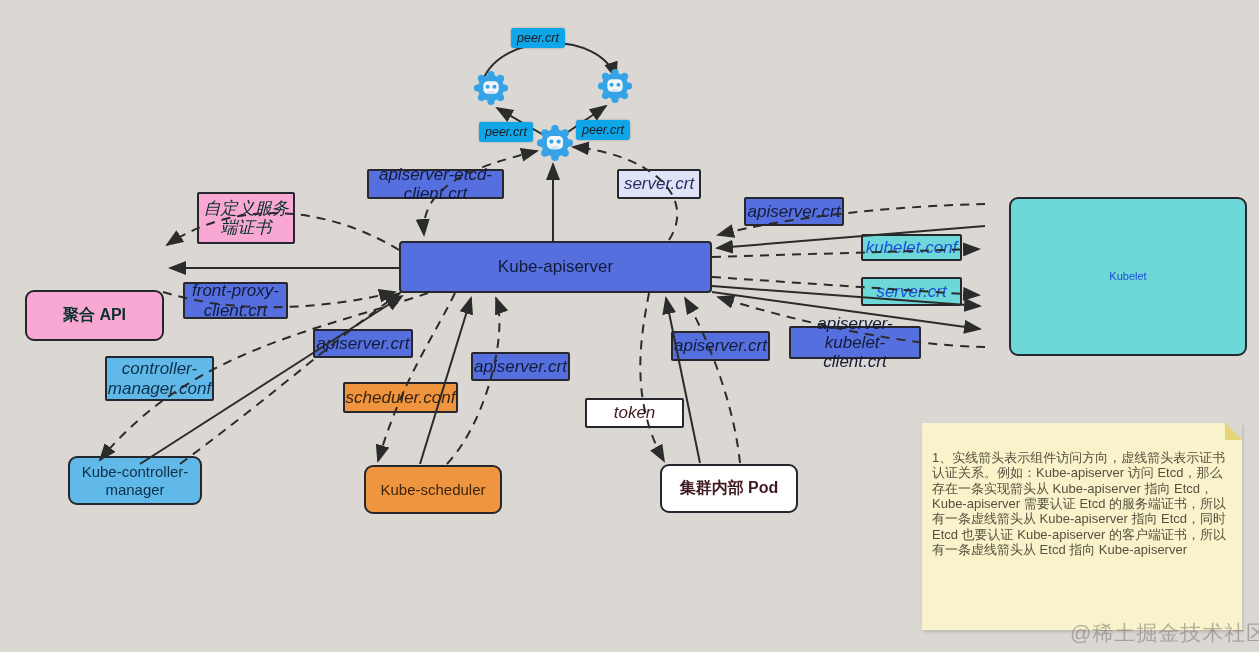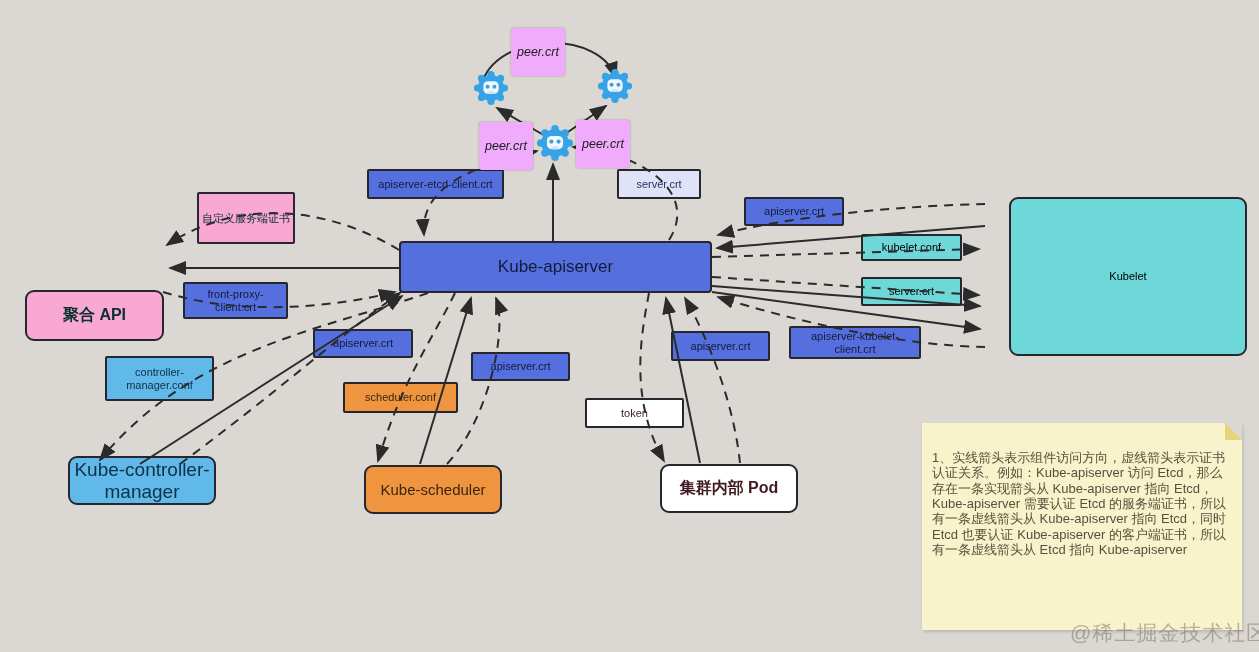--- a/index.html
+++ b/index.html
@@ -9,31 +9,31 @@
     font-family:"Liberation Sans","DejaVu Sans",sans-serif;
   }
   .box{
     position:absolute;box-sizing:border-box;
     border:2px solid #26262e;
     display:flex;align-items:center;justify-content:center;
     text-align:center;z-index:1;
   }
   .comp{font-size:16px;font-weight:500;border-radius:6px;line-height:1.15;}
   .rnd{border-radius:9px;}
-  .cert{font-size:11px;line-height:1.12;border-radius:2px;padding:1px 3px;}
+  .cert{font-style:italic;font-size:17px;line-height:1.12;border-radius:2px;padding:1px 3px;}
   .c-blue{background:#5570de;color:#131b39;}
   .c-teal{background:#f9a8d4;color:#09302b;}
   .c-sky{background:#60b9e8;color:#0e3049;}
   .c-orange{background:#f0953f;color:#3a2510;}
   .c-salmon{background:#ffffff;color:#401a21;}
-  .c-turq{background:#6ed7d7;color:#000000;}
+  .c-turq{background:#6ed7d7;color:#1d4ed8;}
   .c-lav{background:#e0e3f8;color:#253060;}
   .peer{
-    position:absolute;z-index:4;background:#f0abfc;color:#1b1b1b;
-    font-style:italic;font-size:12.5px;padding:17px 6px;border-radius:3px;
+    position:absolute;z-index:4;background:#0ea5e9;color:#1b1b1b;
+    font-style:italic;font-size:12.5px;padding:3px 6px;border-radius:3px;
     box-shadow:0 0 2px rgba(0,0,0,.35);
     text-align:center;
   }
   #arrows{position:absolute;left:0;top:0;z-index:2;pointer-events:none;}
   .gear{position:absolute;z-index:3;}
   #note{
     position:absolute;left:922px;top:423px;width:320px;height:207px;
     background:#f9f3cb;color:#56503e;font-size:13px;line-height:1.18;
     padding:27px 10px;box-sizing:border-box;z-index:1;
     box-shadow:1px 2px 3px rgba(0,0,0,.15);
@@ -152,21 +152,21 @@
 <div class="peer" style="left:511px;top:28px;">peer.crt</div>
 <div class="peer" style="left:479px;top:122px;">peer.crt</div>
 <div class="peer" style="left:576px;top:120px;">peer.crt</div>
 
 <div class="box comp c-blue" style="left:399px;top:241px;width:313px;height:52px;border-radius:4px;font-size:17px;">Kube-apiserver</div>
 
 <div class="box comp c-turq rnd" style="left:985px;top:197px;width:238px;height:159px;font-size:11px;margin-left:24px;">Kubelet</div>
 
 <div class="box comp c-teal rnd" style="left:25px;top:242px;width:139px;height:51px;font-weight:600;margin-top:48px;">聚合 API</div>
 
-<div class="box comp c-sky rnd" style="left:68px;top:456px;width:148px;height:49px;font-size:19px;">Kube-controller-manager</div>
+<div class="box comp c-sky rnd" style="left:68px;top:456px;width:134px;height:49px;font-size:15px;">Kube-controller-manager</div>
 
 <div class="box comp c-orange rnd" style="left:364px;top:465px;width:138px;height:49px;font-size:15px;">Kube-scheduler</div>
 
 <div class="box comp c-salmon rnd" style="left:660px;top:464px;width:138px;height:49px;font-weight:600;">集群内部 Pod</div>
 
 <div class="box cert c-teal" style="left:197px;top:192px;width:98px;height:52px;">自定义服务端证书</div>
 
 <div class="box cert c-blue" style="left:367px;top:169px;width:137px;height:30px;">apiserver-etcd-client.crt</div>
 
 <div class="box cert c-lav" style="left:617px;top:169px;width:84px;height:30px;">server.crt</div>

